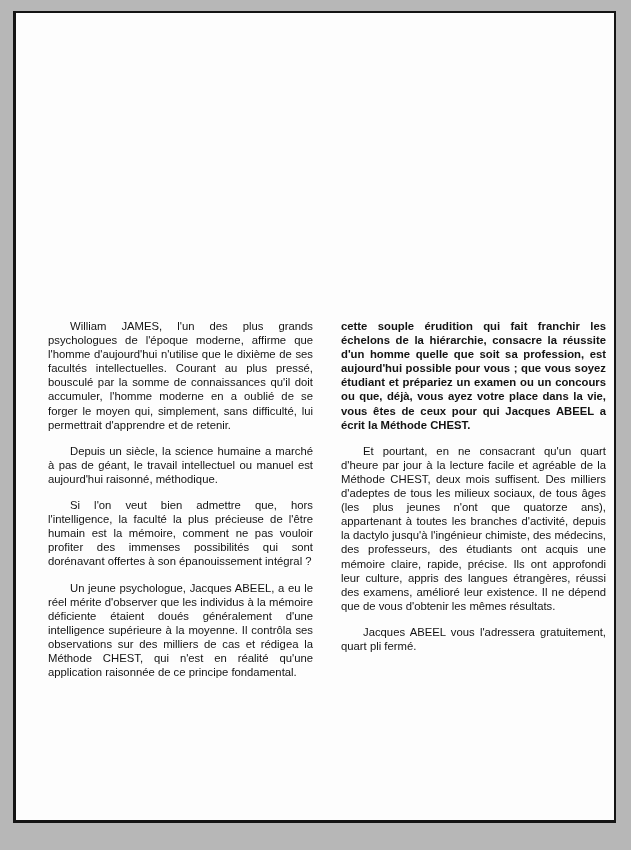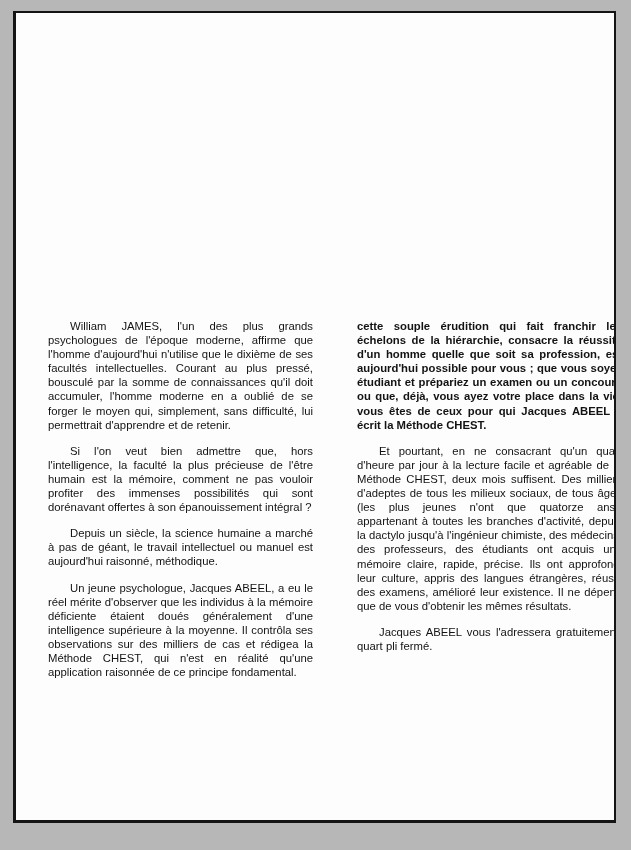--- a/index.html
+++ b/index.html
@@ -115,21 +115,21 @@
     position: absolute;
     left: 0;
     top: 306px;
     right: 0;
     bottom: 0;
     padding: 0 24px 0 32px;
     box-sizing: border-box;
   }
   .columns {
     display: flex;
-    gap: 44px;
+    gap: 28px;
     align-items: flex-start;
   }
   .col {
     width: 265px;
     flex: 0 0 265px;
   }
   .col p {
     margin: 0 0 12px 0;
     font-family: "Liberation Sans", sans-serif;
     font-size: 11.3px;
@@ -154,22 +154,22 @@
 
 <div class="ad-page">
   <div class="ad-inner">
 
 
     <div class="body-zone">
       <div class="columns">
 
         <div class="col">
           <p>William JAMES, l'un des plus grands psychologues de l'époque moderne, affirme que l'homme d'aujourd'hui n'utilise que le dixième de ses facultés intellectuelles. Courant au plus pressé, bousculé par la somme de connaissances qu'il doit accumuler, l'homme moderne en a oublié de se forger le moyen qui, simplement, sans difficulté, lui permettrait d'apprendre et de retenir.</p>
+          <p>Depuis un siècle, la science humaine a marché à pas de géant, le travail intellectuel ou manuel est aujourd'hui raisonné, méthodique.</p>
           <p>Si l'on veut bien admettre que, hors l'intelligence, la faculté la plus précieuse de l'être humain est la mémoire, comment ne pas vouloir profiter des immenses possibilités qui sont dorénavant offertes à son épanouissement intégral ?</p>
-          <p>Depuis un siècle, la science humaine a marché à pas de géant, le travail intellectuel ou manuel est aujourd'hui raisonné, méthodique.</p>
           <p>Un jeune psychologue, Jacques ABEEL, a eu le réel mérite d'observer que les individus à la mémoire déficiente étaient doués généralement d'une intelligence supérieure à la moyenne. Il contrôla ses observations sur des milliers de cas et rédigea la Méthode CHEST, qui n'est en réalité qu'une application raisonnée de ce principe fondamental.</p>
         </div>
 
         <div class="col">
           <p class="no-indent">cette souple érudition qui fait franchir les échelons de la hiérarchie, consacre la réussite d'un homme quelle que soit sa profession, est aujourd'hui possible pour vous ; que vous soyez étudiant et prépariez un examen ou un concours ou que, déjà, vous ayez votre place dans la vie, vous êtes de ceux pour qui Jacques ABEEL a écrit la Méthode CHEST.</p>
           <p>Et pourtant, en ne consacrant qu'un quart d'heure par jour à la lecture facile et agréable de la Méthode CHEST, deux mois suffisent. Des milliers d'adeptes de tous les milieux sociaux, de tous âges (les plus jeunes n'ont que quatorze ans), appartenant à toutes les branches d'activité, depuis la dactylo jusqu'à l'ingénieur chimiste, des médecins, des professeurs, des étudiants ont acquis une mémoire claire, rapide, précise. Ils ont approfondi leur culture, appris des langues étrangères, réussi des examens, amélioré leur existence. Il ne dépend que de vous d'obtenir les mêmes résultats.</p>
           <p>Jacques ABEEL vous l'adressera gratuitement, quart pli fermé.</p>
         </div>
 
       </div>

